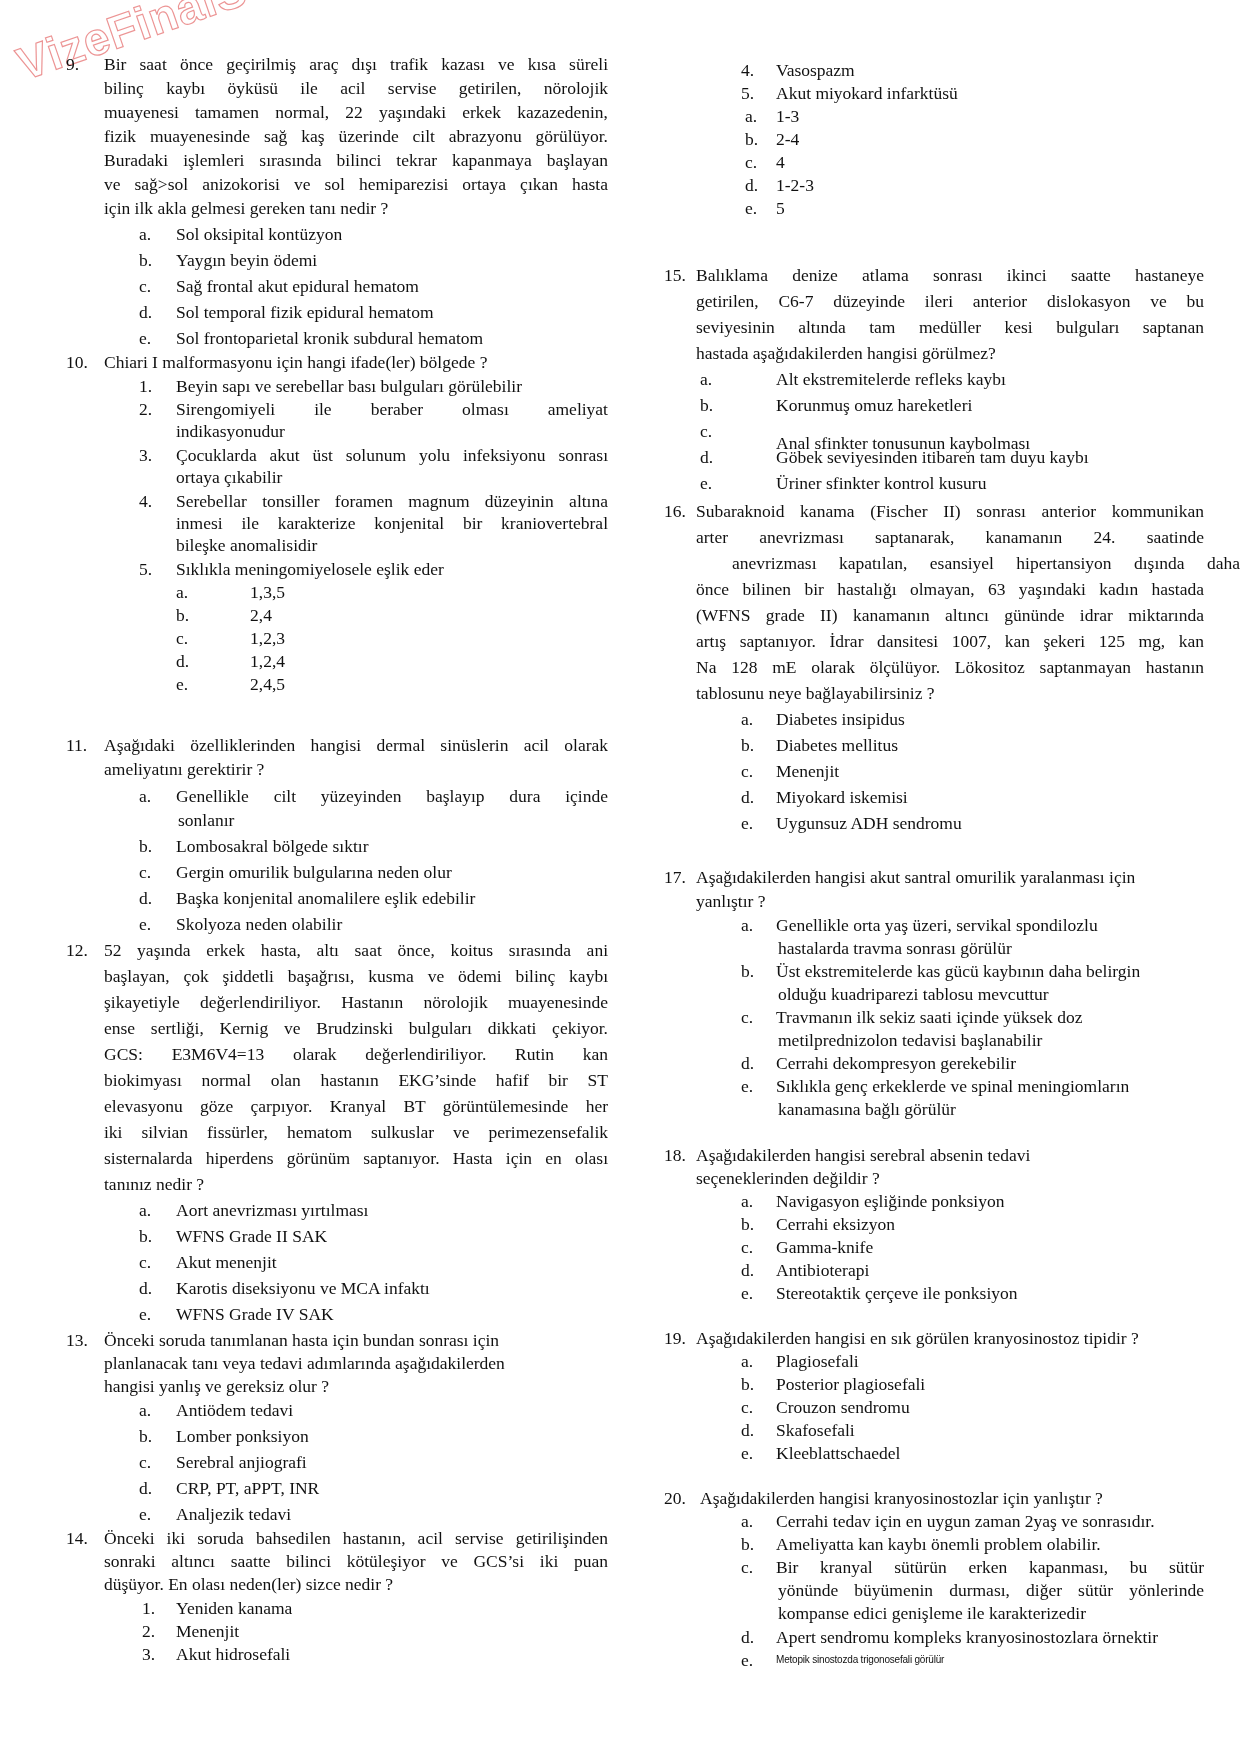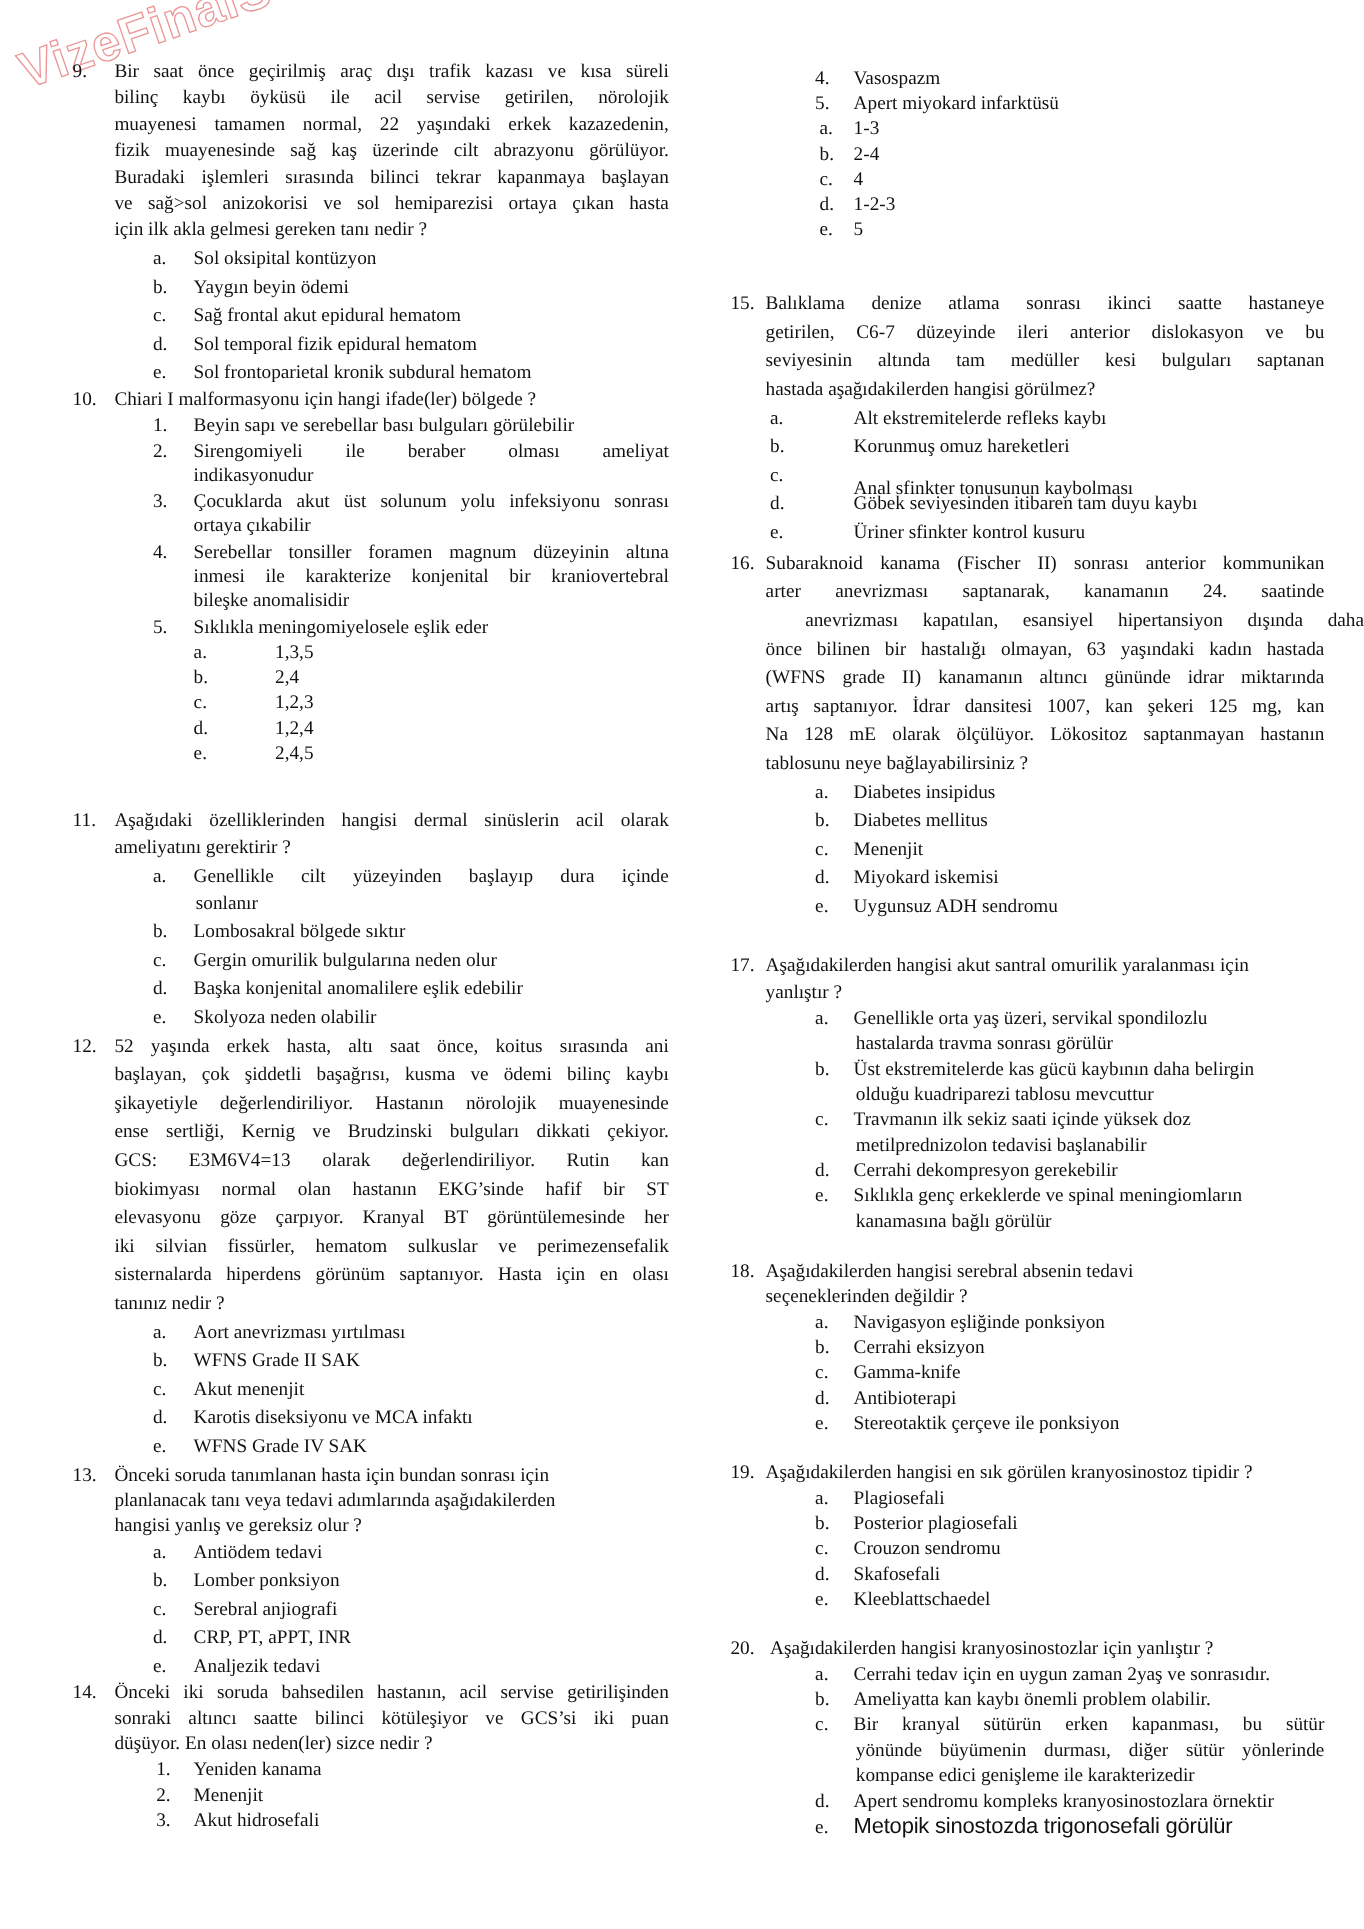--- a/index.html
+++ b/index.html
@@ -1,21 +1,21 @@
 <!DOCTYPE html>
 <html><head>
 <meta charset="utf-8">
 <style>
   html, body { margin: 0; padding: 0; background: #ffffff; }
   body { width: 1240px; height: 1754px; position: relative; overflow: hidden;
          font-family: "Liberation Serif", "DejaVu Serif", serif; color: #111; }
   .page { position: absolute; inset: 0; }
   .line { position: absolute; font-size: 17.5px; line-height: 22px; white-space: nowrap; }
   .just { text-align: justify; text-align-last: justify; white-space: normal; }
-  .sans { font-family: "Liberation Sans", "DejaVu Sans", sans-serif; font-size: 20px; letter-spacing: -0.2px; }
+  .sans { font-family: "Liberation Sans", "DejaVu Sans", sans-serif; font-size: 10px; letter-spacing: -0.2px; }
   .num { position: absolute; font-size: 17.5px; line-height: 22px; }
   .watermark { position: absolute; left: 10px; top: 40px; transform: rotate(-19deg); transform-origin: left top;
                font-family: "Liberation Sans", "DejaVu Sans", sans-serif; font-weight: bold; font-size: 46px;
                color: transparent; -webkit-text-stroke: 1.2px rgba(220,60,60,0.55); letter-spacing: 1px;
                pointer-events: none; white-space: nowrap; }
 </style>
 </head>
 <body>
 
 <div class="page">
@@ -199,21 +199,21 @@
     <span class="num" style="left:142px;top:1597px">1.</span>
     <div class="line" style="left:176px;top:1597px">Yeniden kanama</div>
     <span class="num" style="left:142px;top:1620px">2.</span>
     <div class="line" style="left:176px;top:1620px">Menenjit</div>
     <span class="num" style="left:142px;top:1643px">3.</span>
     <div class="line" style="left:176px;top:1643px">Akut hidrosefali</div>
 
     <span class="num" style="left:741px;top:59px">4.</span>
     <div class="line" style="left:776px;top:59px">Vasospazm</div>
     <span class="num" style="left:741px;top:82px">5.</span>
-    <div class="line" style="left:776px;top:82px">Apert miyokard infarktüsü</div>
+    <div class="line" style="left:776px;top:82px">Akut miyokard infarktüsü</div>
 
     <div>
         <span class="num" style="left:745px;top:105px">a.</span>
         <span class="line" style="left:776px;top:105px">1-3</span>
       </div>
     <div>
         <span class="num" style="left:745px;top:128px">b.</span>
         <span class="line" style="left:776px;top:128px">2-4</span>
       </div>
     <div>

